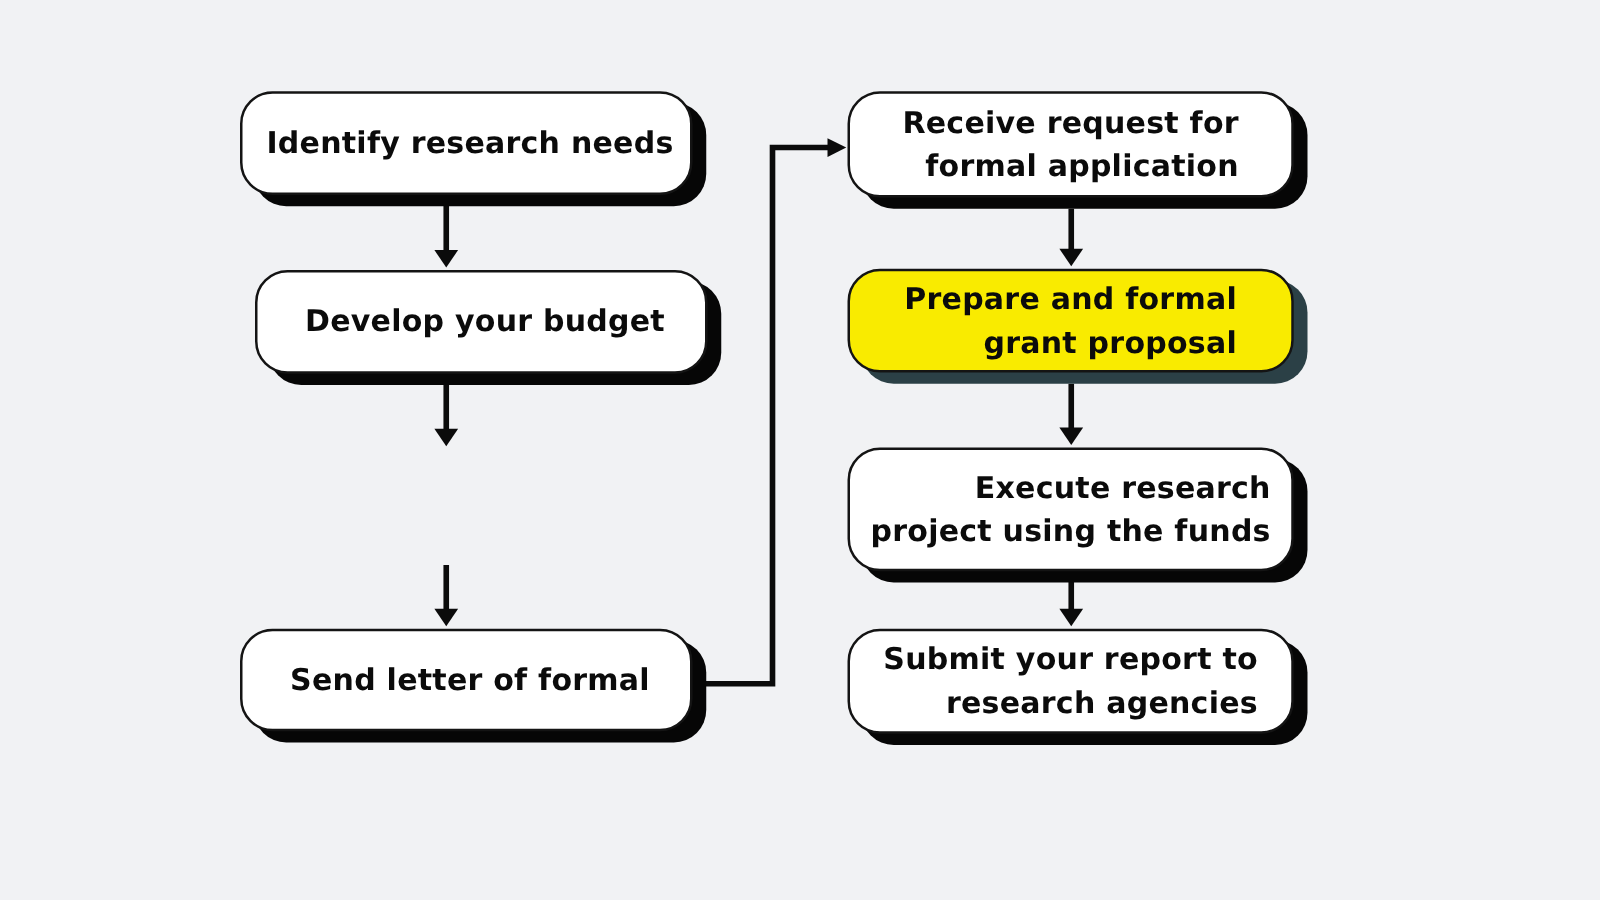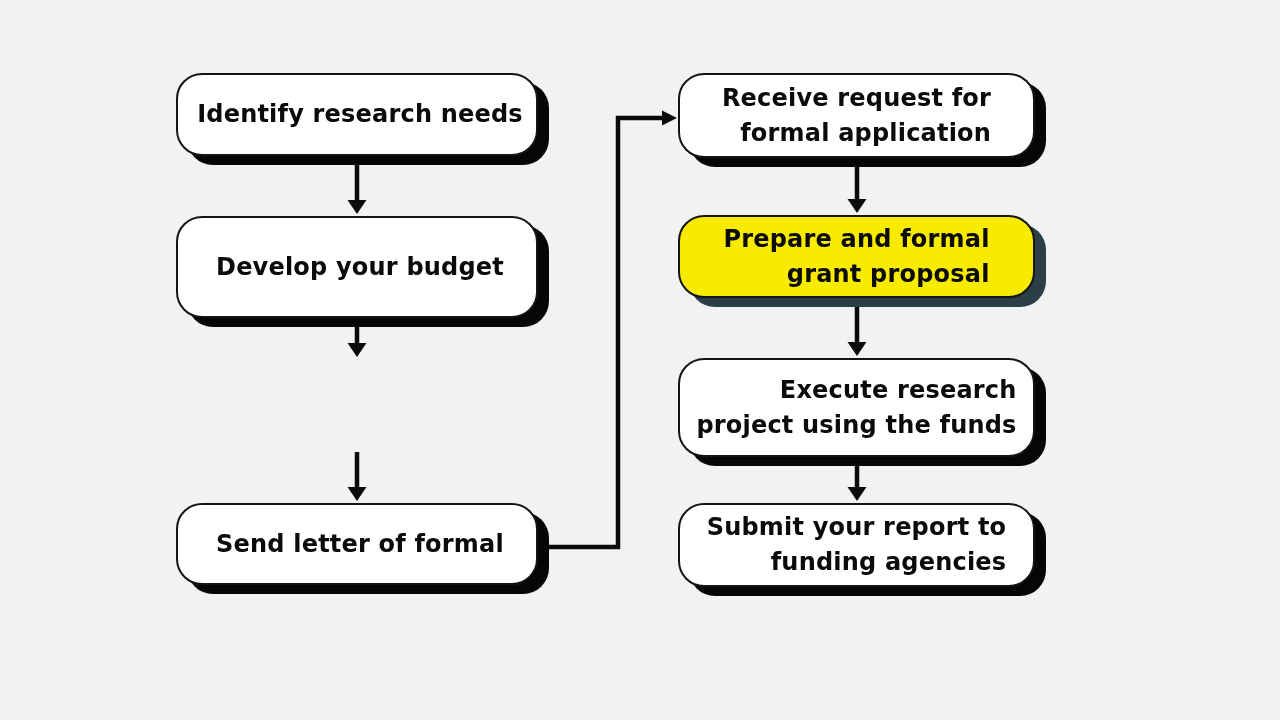--- a/index.html
+++ b/index.html
@@ -41,23 +41,23 @@
     color: var(--text, #0B0B0B);
     white-space: pre-line;
     padding: 4px 10px;
   }
   .flow-node.highlight {
     background: var(--highlight-fill, #F9EB00);
     box-shadow: 11px 9px 0 var(--highlight-shadow, #2B4046);
     border-color: var(--box-border, #141414);
   }
   
-  .l { left: 176px; width: 362px; padding-left: 16px; }
+  .l { left: 192px; width: 362px; padding-left: 16px; }
   .l1 { top: 73px;  height: 83px; }
-  .l2 { top: 216px; height: 102px; }
+  .l2 { top: 216px; height: 83px; margin-left: 12px; }
   .l3 { top: 359px; height: 84px; }
   .l4 { top: 503px; height: 82px; }
   
   .r { left: 678px; width: 357px; text-align: right; }
   .r1 { top: 73px;  height: 85px; }
   .r2 { top: 215px; height: 83px; }
   .r3 { top: 358px; height: 99px; }
   .r4 { top: 503px; height: 84px; }
 </style>
 </head>
@@ -105,15 +105,15 @@
   <div class="flow-node l l2">Develop your budget</div>
   <div class="flow-node l l4">Send letter of formal</div>
 
   <div class="flow-node r r1">Receive request for
 formal application</div>
   <div class="flow-node r r2 highlight">Prepare and formal
 grant proposal</div>
   <div class="flow-node r r3">Execute research
 project using the funds</div>
   <div class="flow-node r r4">Submit your report to
-funding agencies</div>
+research agencies</div>
 
 </div>
 
 </body></html>

